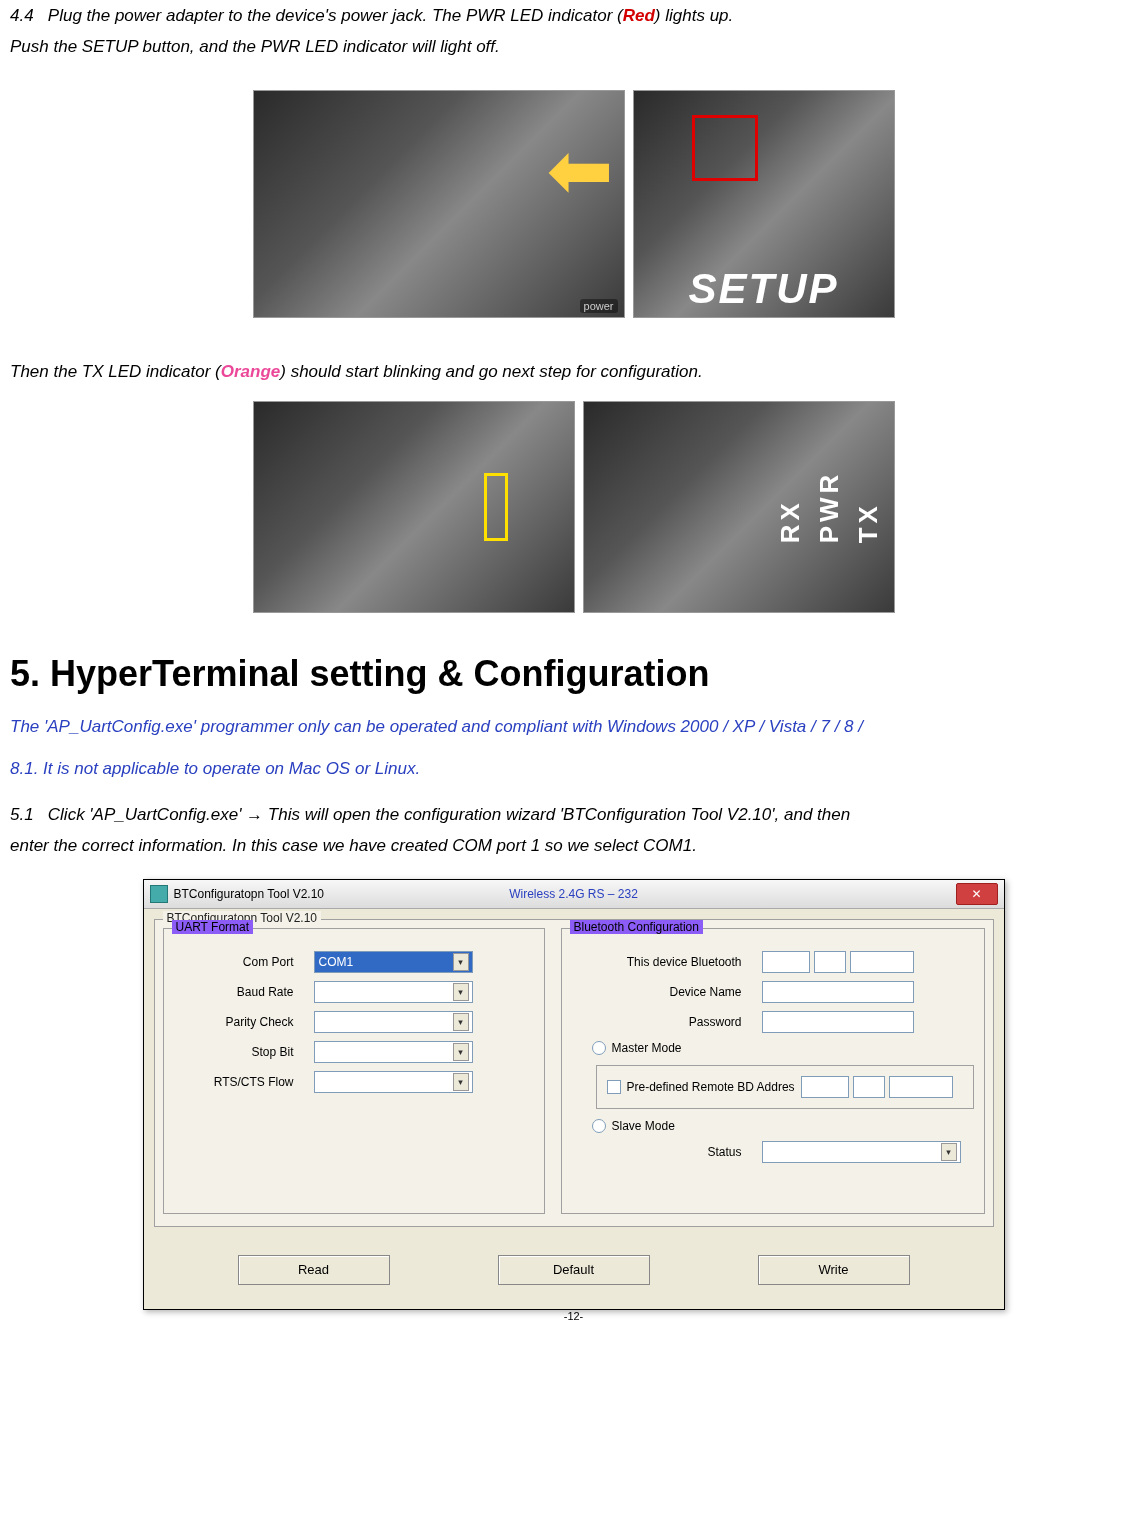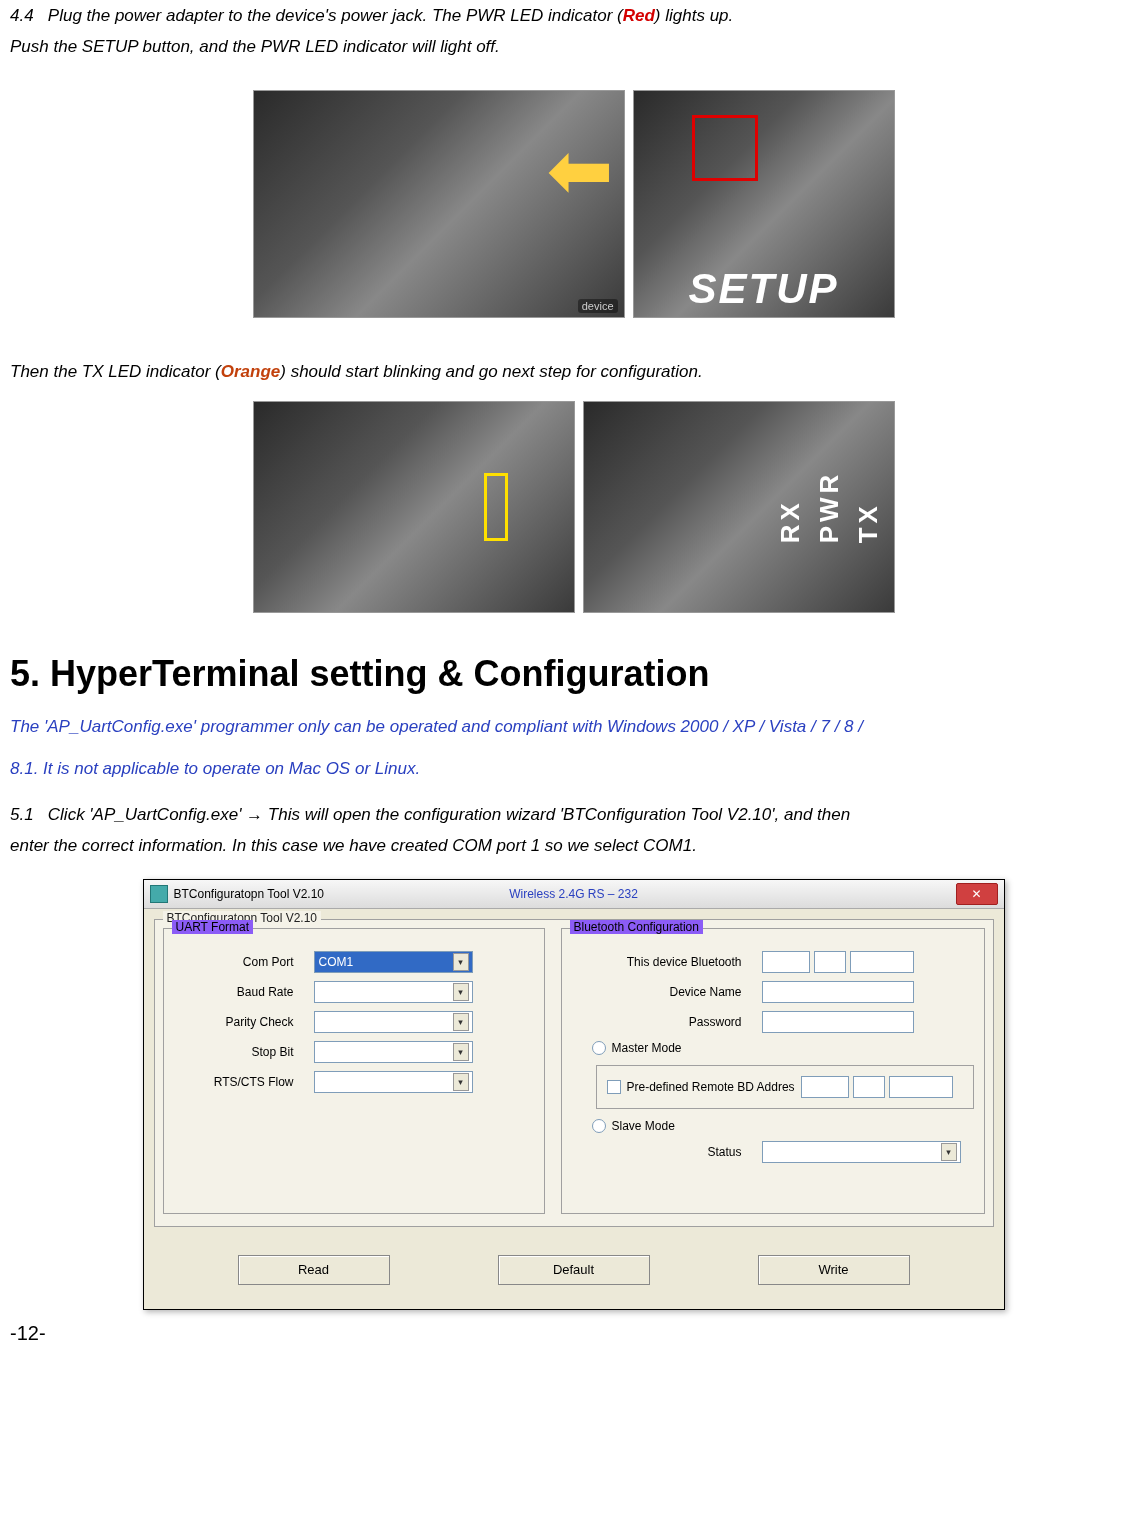--- a/index.html
+++ b/index.html
@@ -5,21 +5,21 @@
   body {
     font-family: Arial, Helvetica, sans-serif;
     font-size: 17px;
     color: #000;
     margin: 0;
     padding: 0 10px 40px 10px;
     width: 1127px;
   }
   .italic { font-style: italic; }
   .red { color: #d40000; font-weight: bold; }
-  .orange { color: #c2410c; font-weight: bold; }
+  .orange { color: #ec4899; font-weight: bold; }
   .line { margin: 2px 0; line-height: 1.7; }
   .imgblock {
     display: flex;
     justify-content: center;
     gap: 8px;
     margin: 28px 0 40px 0;
   }
   .photo-placeholder {
     background: linear-gradient(135deg, #2a2a2a 0%, #555 35%, #888 55%, #3a3a3a 100%);
     border: 1px solid #999;
@@ -38,23 +38,23 @@
     font-size: 36px;
     font-weight: bold;
     margin: 30px 0 2px 0;
   }
   .blue-note {
     color: #2a40c0;
     font-style: italic;
     line-height: 1.75;
   }
   .footer {
-    text-align: left;
-    font-size: 20px;
-    margin-top: 12px;
+    text-align: center;
+    font-size: 11px;
+    margin-top: 0;
   }
   
   .winwrap {
     display: flex;
     justify-content: center;
     margin-top: 18px;
   }
   .window {
     width: 860px;
     border: 1px solid #000000;
@@ -235,21 +235,21 @@
 
 <p class="line italic">
   <span>4.4</span>
   &nbsp;&nbsp;<span>Plug the power adapter to the device's power jack. The PWR LED indicator (</span><span class="red">Red</span><span>) lights up.</span>
 </p>
 <p class="line italic">Push the SETUP button, and the PWR LED indicator will light off.</p>
 
 <div class="imgblock">
   <div class="photo-placeholder" style="width:370px;height:226px;">
     <span class="arrow-setup">⬅</span>
-    <span class="ph-label">device</span>
+    <span class="ph-label">power</span>
   </div>
   <div class="photo-placeholder" style="width:260px;height:226px;">
     <div class="red-box"></div>
     <div class="setup-overlay">SETUP</div>
   </div>
 </div>
 
 <p class="line italic">
   <span>Then the TX LED indicator (</span><span class="orange">Orange</span><span>) should start blinking and go next step for configuration.</span>
 </p>

